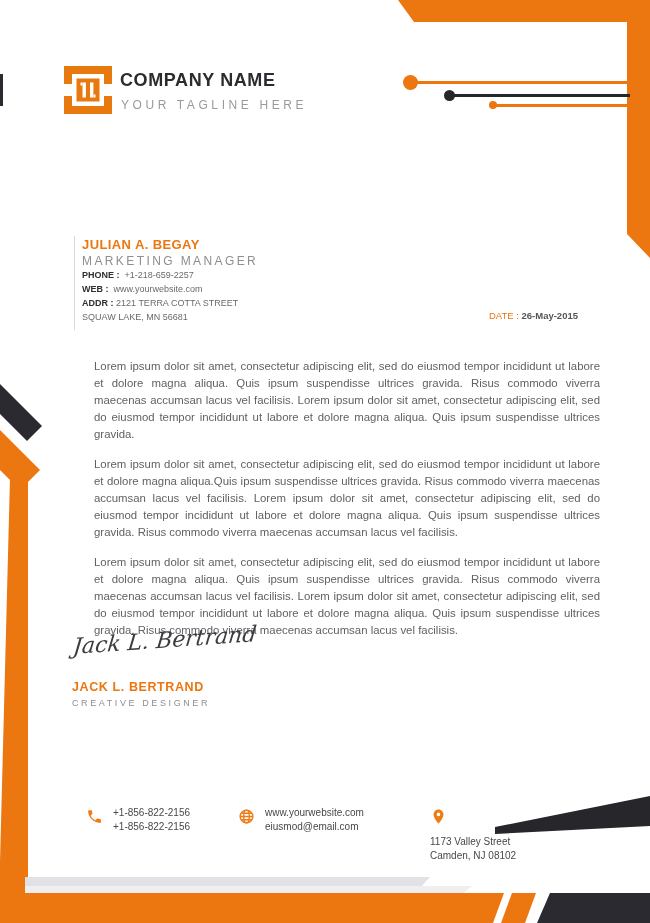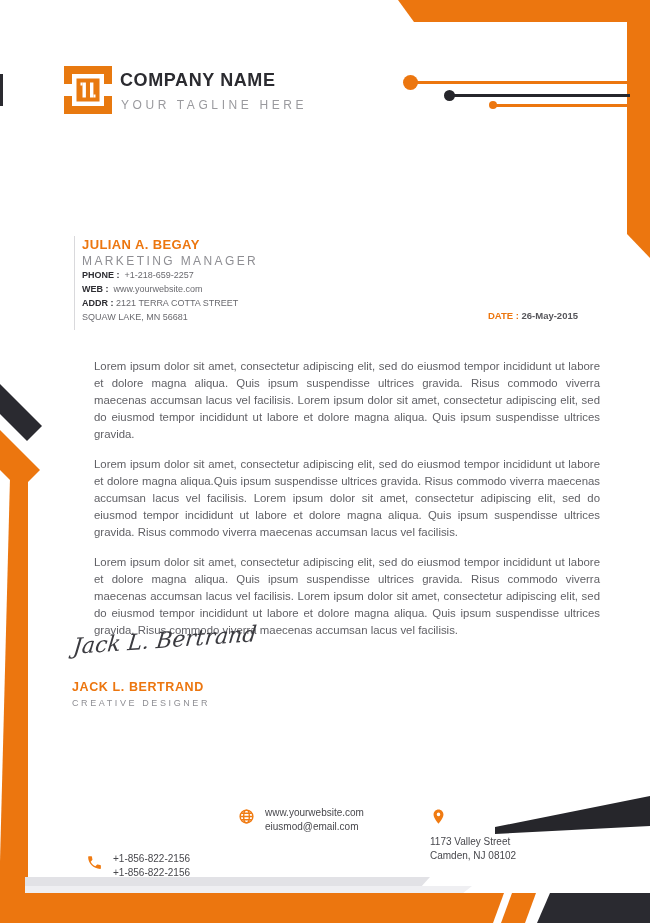--- a/index.html
+++ b/index.html
@@ -47,35 +47,35 @@
   .tagline{left:121px;top:98px;font-size:12px;color:#9A9A9E;letter-spacing:3.6px;}
   
   .sender-divider{left:74px;top:236px;width:1px;height:94px;background:#D9D9DC;}
   .sender-name{left:82px;top:237px;font-size:13px;font-weight:bold;color:#EC760F;
                letter-spacing:0.4px;}
   .sender-role{left:82px;top:254px;font-size:12px;color:#8E8E93;letter-spacing:2.4px;text-align:center;}
   .sender-lines{left:82px;top:268px;font-size:9px;color:#6A6A6F;line-height:14px;}
   .sender-lines b{color:#2E2E33;}
   
   .date-line{right:72px;top:310px;font-size:9.5px;color:#55555A;font-weight:bold;}
-  .date-line .lbl{color:#EC760F;font-weight:bold;}
+  .date-line .lbl{color:#EC760F;font-weight:normal;}
   
   .body-text{left:72px;top:358px;width:506px;margin-left:22px;}
   .body-text p{margin:0 0 13px 0;font-size:11.4px;line-height:17px;color:#616166;
                text-align:justify;}
   
   .sig-script{left:72px;top:634px;font-family:"DejaVu Serif",serif;font-style:italic;
               font-size:22px;color:#3B3B40;transform:rotate(-4deg) skewX(-10deg);
               transform-origin:left bottom;}
   .sig-name{left:72px;top:680px;font-size:12.5px;font-weight:bold;color:#EC760F;
             letter-spacing:0.6px;}
   .sig-role{left:72px;top:698px;font-size:9px;color:#8E8E93;letter-spacing:2.6px;}
   
   .footer-group{top:806px;display:flex;align-items:flex-start;gap:10px;}
-  .fg1{left:86px;margin-top:46px;} .fg2{left:238px;} .fg3{left:430px;flex-direction:column;}
+  .fg1{left:86px;} .fg2{left:238px;} .fg3{left:430px;flex-direction:column;}
   .footer-text{font-size:10px;color:#48484D;line-height:13.5px;}
   .ficon{width:17px;height:17px;margin-top:2px;}
 </style>
 </head>
 <body>
 
 <div class="page">
 
   <div class="abs top-band"></div>
   <div class="abs right-bar"></div>

